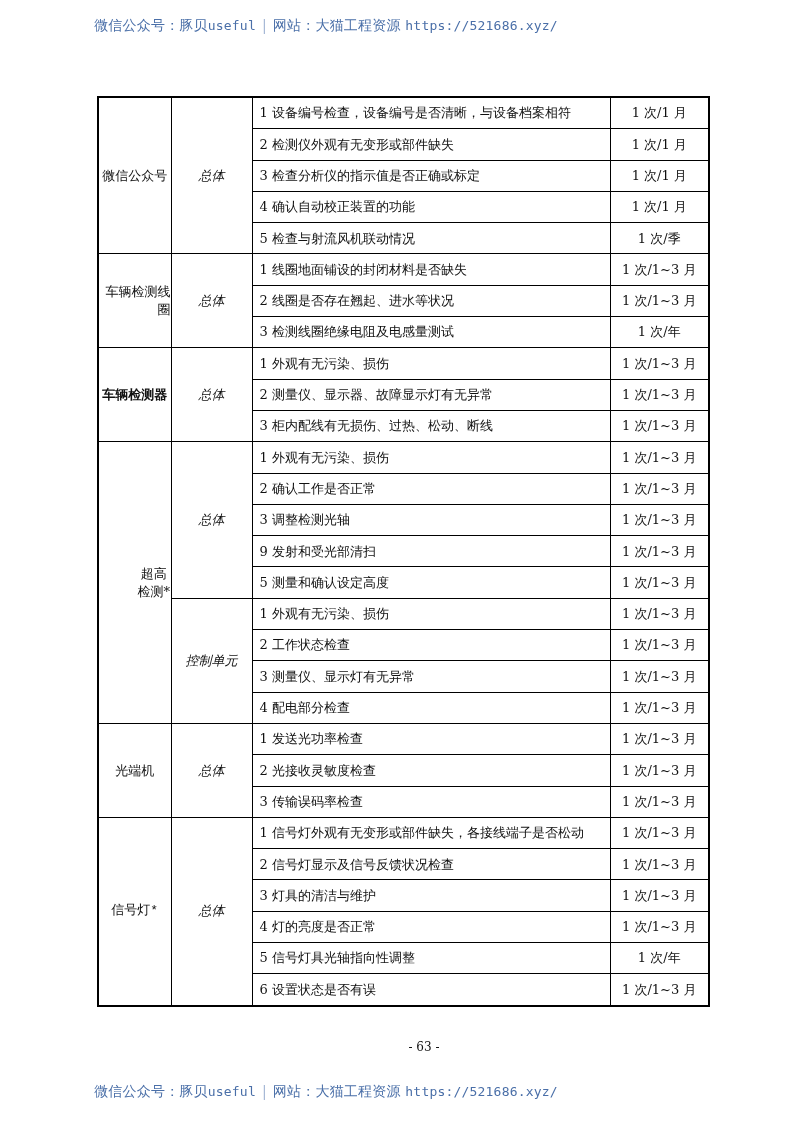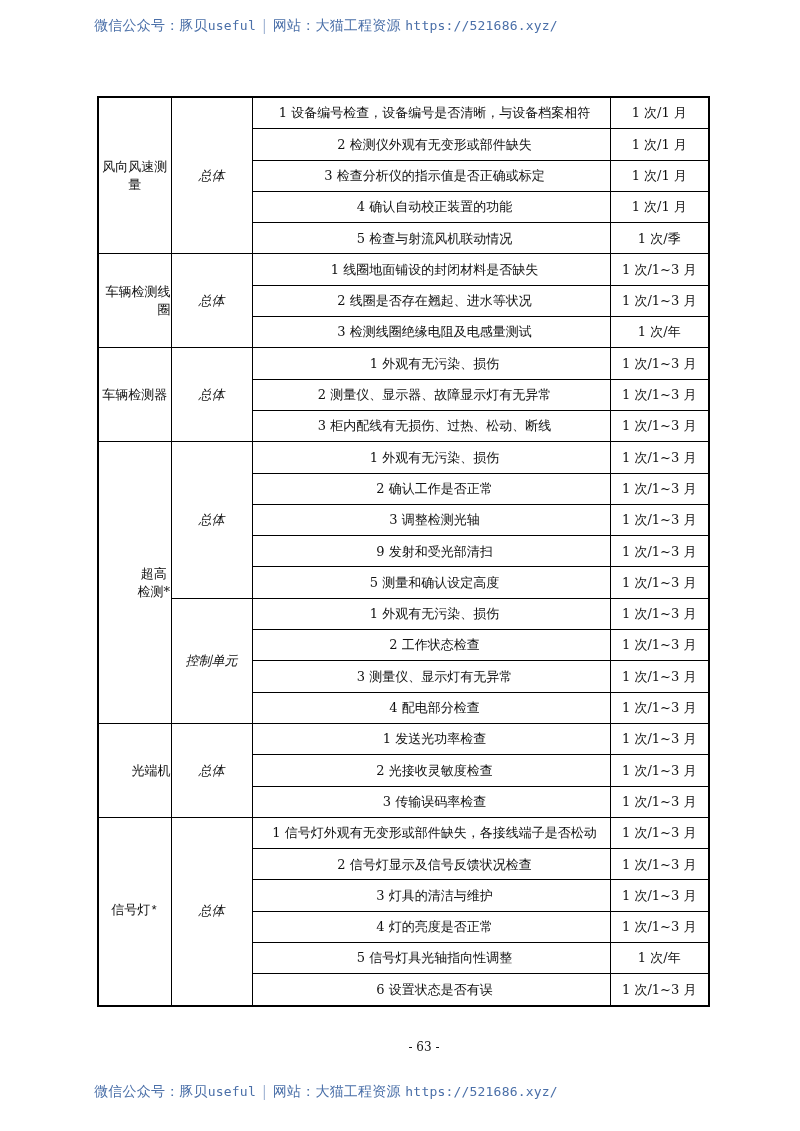--- a/index.html
+++ b/index.html
@@ -10,41 +10,41 @@
   .banner .mono { font-family: "DejaVu Sans Mono", "Liberation Mono", monospace; font-size: 13px; }
   .banner .sep { color: #9fb3d3; margin: 0 6px; }
   .banner-top { top: 17px; }
   .banner-bottom { top: 1083px; }
   table.main { position: absolute; left: 97px; top: 96px; width: 611px;
                border-collapse: collapse; border: 2px solid #000; table-layout: fixed; }
   table.main td { border: 1px solid #000; font-size: 13px; height: 30.3px; padding: 0;
                   vertical-align: middle; line-height: 1.35; }
   td.dev { text-align: center; width: 72px; padding: 0 4px; }
   td.part { text-align: center; width: 80px; font-style: italic; }
-  td.item { text-align: center; padding-left: 7px !important; white-space: nowrap; overflow: hidden; margin-left: 20px; }
+  td.item { text-align: left; padding-left: 7px !important; white-space: nowrap; overflow: hidden; margin-left: 20px; }
   td.freq { text-align: center; width: 98px; white-space: nowrap; }
   .page-num { position: absolute; top: 1040px; left: 0; width: 800px; text-align: center; font-size: 12px; margin-left: 24px; }
 </style>
 </head>
 <body>
 
 <div class="banner banner-top">
   <span>微信公众号：豚贝</span><span class="mono">useful</span><span class="sep">|</span><span>网站：大猫工程资源</span> <span class="mono">https://521686.xyz/</span>
 </div>
 
 <table class="main">
   <colgroup>
     <col style="width:73px">
       <col style="width:81px">
       <col style="width:358px">
       <col style="width:99px">
   </colgroup>
   <tbody id="tbody">
       <tr>
-        <td class="dev" rowspan="5" style="word-break: break-all;">风向风速测量</td>
+        <td class="dev" rowspan="5" style="word-break: break-all;">微信公众号</td>
         <td class="part" rowspan="5">总体</td>
         <td class="item">1  设备编号检查，设备编号是否清晰，与设备档案相符</td>
         <td class="freq">1 次/1 月</td>
       </tr>
       <tr>
         <td class="item">2 检测仪外观有无变形或部件缺失</td>
         <td class="freq">1 次/1 月</td>
       </tr>
       <tr>
         <td class="item">3 检查分析仪的指示值是否正确或标定</td>
@@ -66,21 +66,21 @@
       </tr>
       <tr>
         <td class="item">2  线圈是否存在翘起、进水等状况</td>
         <td class="freq">1 次/1~3 月</td>
       </tr>
       <tr>
         <td class="item">3  检测线圈绝缘电阻及电感量测试</td>
         <td class="freq">1 次/年</td>
       </tr>
       <tr>
-        <td class="dev" rowspan="3" style="word-break: break-all;">车辆检测器</td>
+        <td class="dev" rowspan="3" style="word-break: break-all; font-weight: bold;">车辆检测器</td>
         <td class="part" rowspan="3">总体</td>
         <td class="item">1  外观有无污染、损伤</td>
         <td class="freq">1 次/1~3 月</td>
       </tr>
       <tr>
         <td class="item">2 测量仪、显示器、故障显示灯有无异常</td>
         <td class="freq">1 次/1~3 月</td>
       </tr>
       <tr>
         <td class="item">3 柜内配线有无损伤、过热、松动、断线</td>
@@ -119,21 +119,21 @@
       </tr>
       <tr>
         <td class="item">3  测量仪、显示灯有无异常</td>
         <td class="freq">1 次/1~3 月</td>
       </tr>
       <tr>
         <td class="item">4  配电部分检查</td>
         <td class="freq">1 次/1~3 月</td>
       </tr>
       <tr>
-        <td class="dev" rowspan="3" style="word-break: break-all; text-align: right;">光端机</td>
+        <td class="dev" rowspan="3" style="word-break: break-all;">光端机</td>
         <td class="part" rowspan="3">总体</td>
         <td class="item">1 发送光功率检查</td>
         <td class="freq">1 次/1~3 月</td>
       </tr>
       <tr>
         <td class="item">2 光接收灵敏度检查</td>
         <td class="freq">1 次/1~3 月</td>
       </tr>
       <tr>
         <td class="item">3 传输误码率检查</td>

